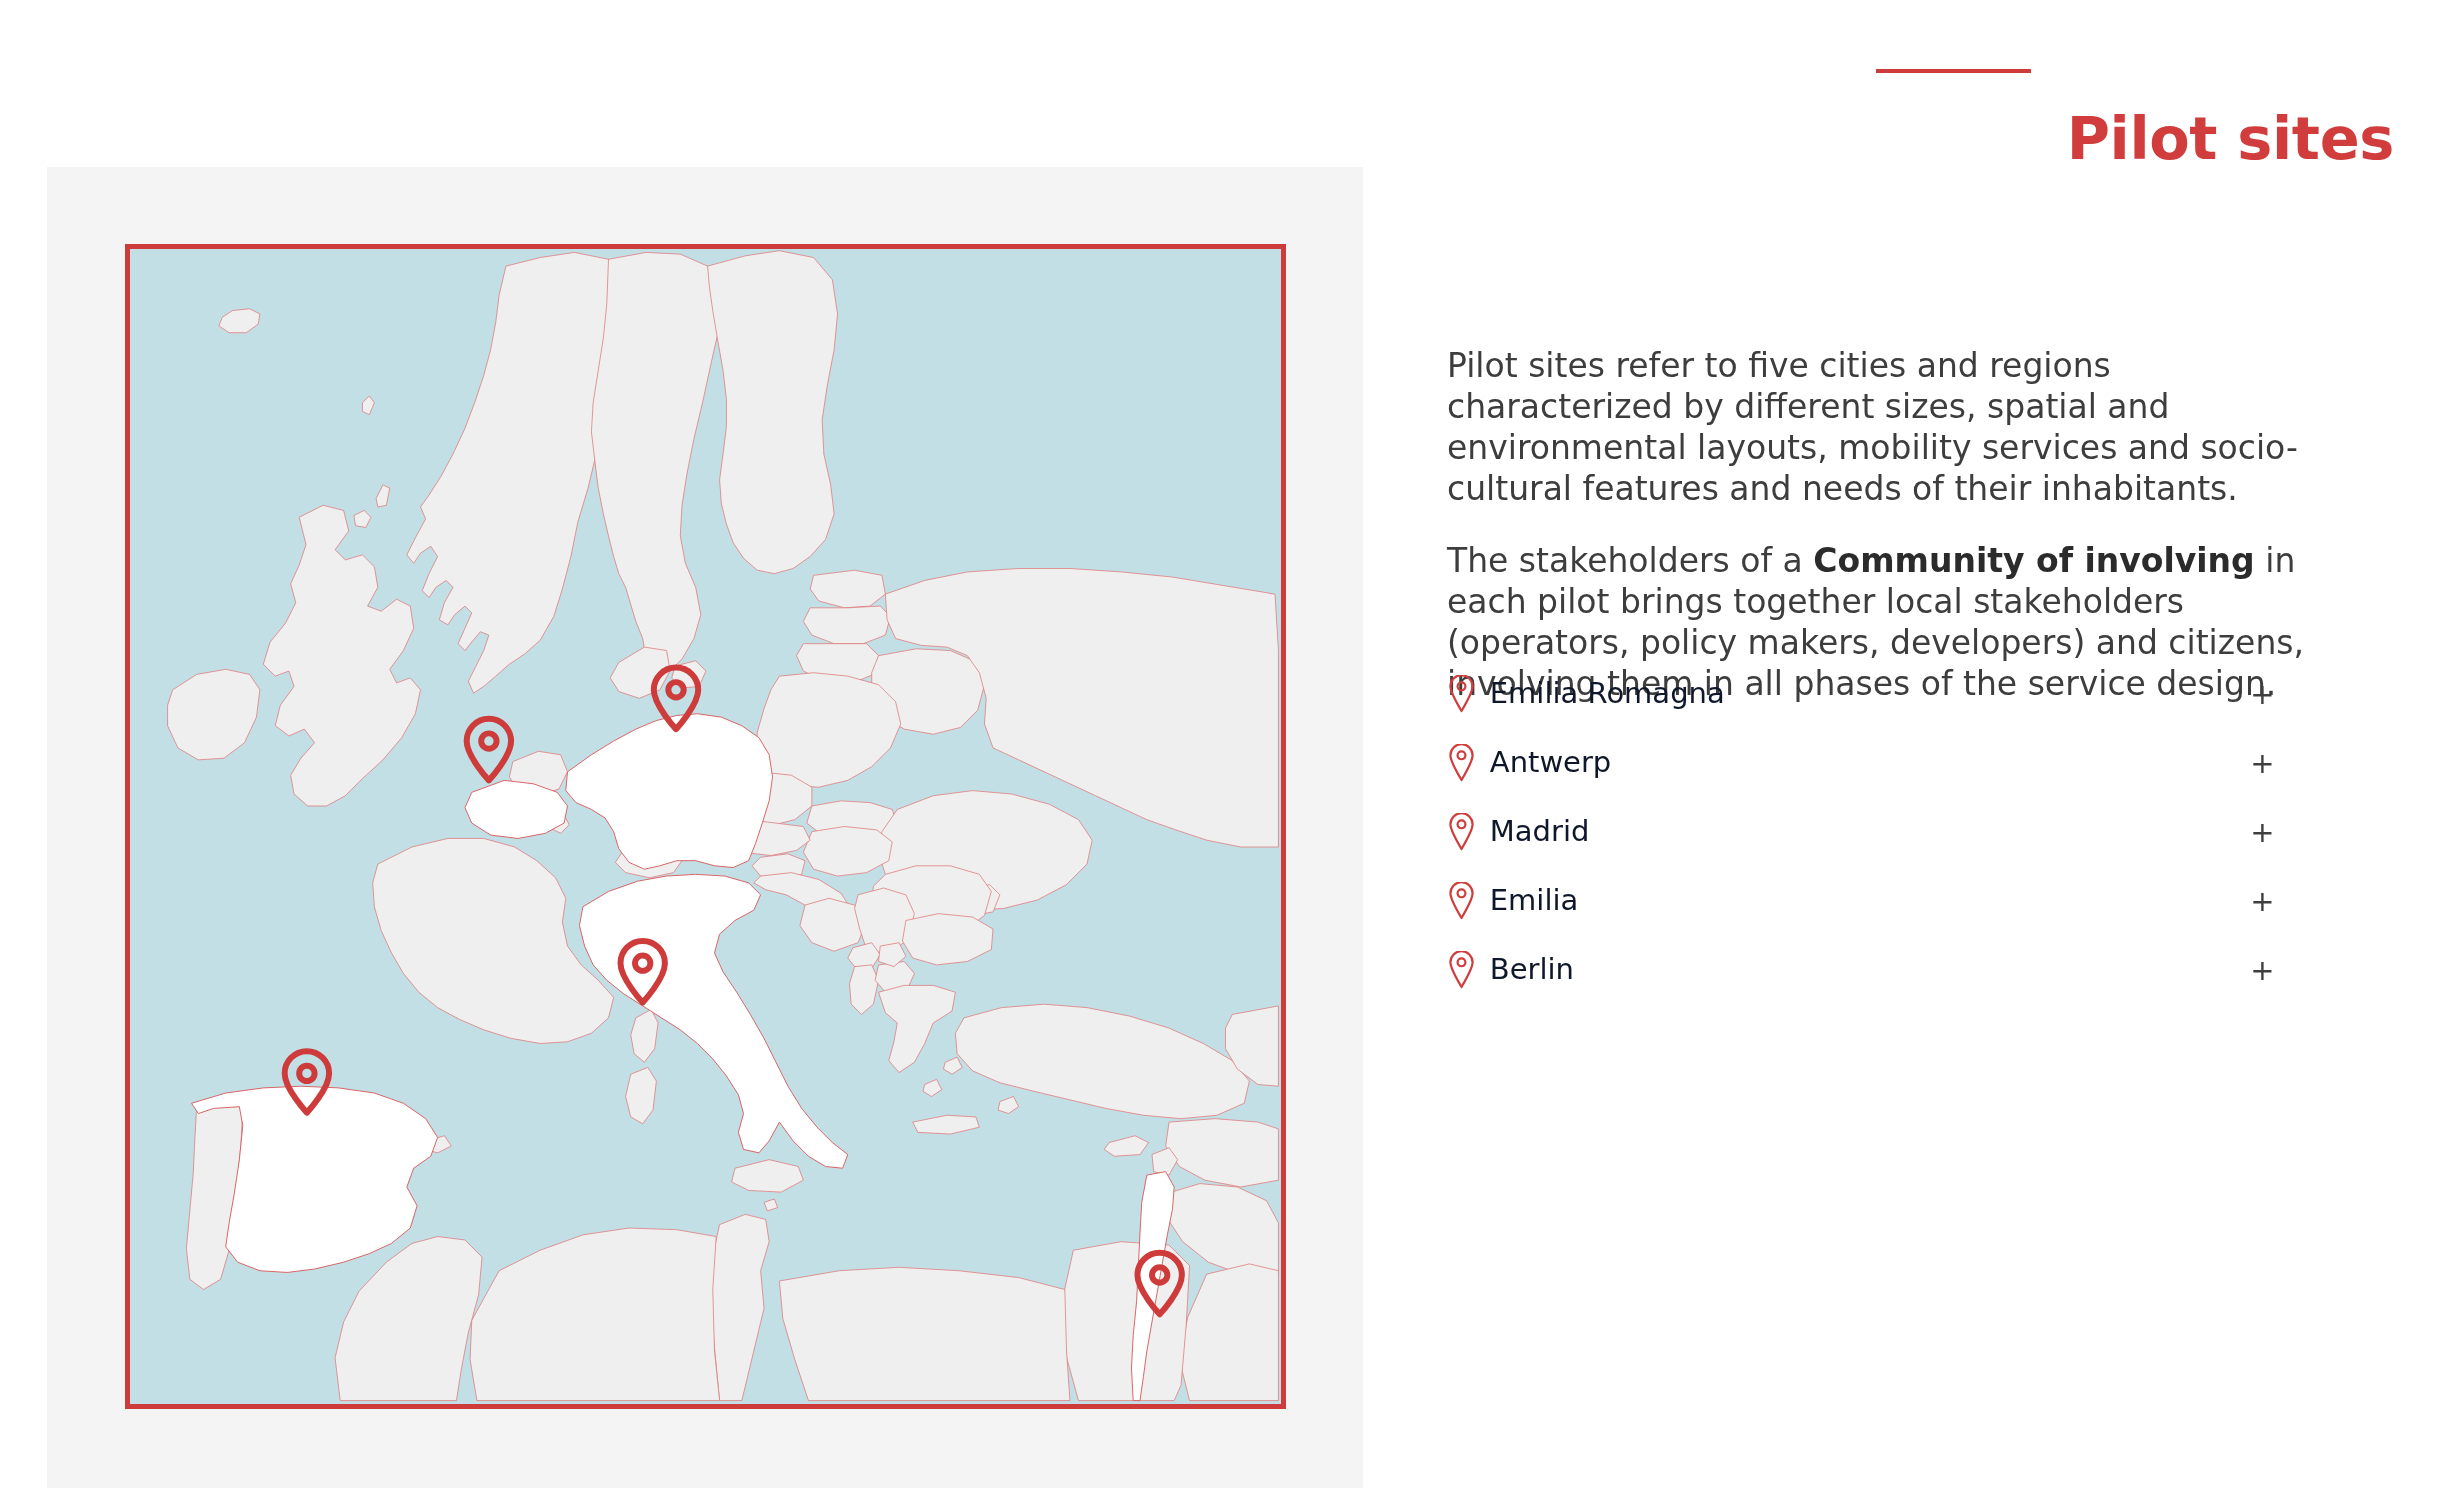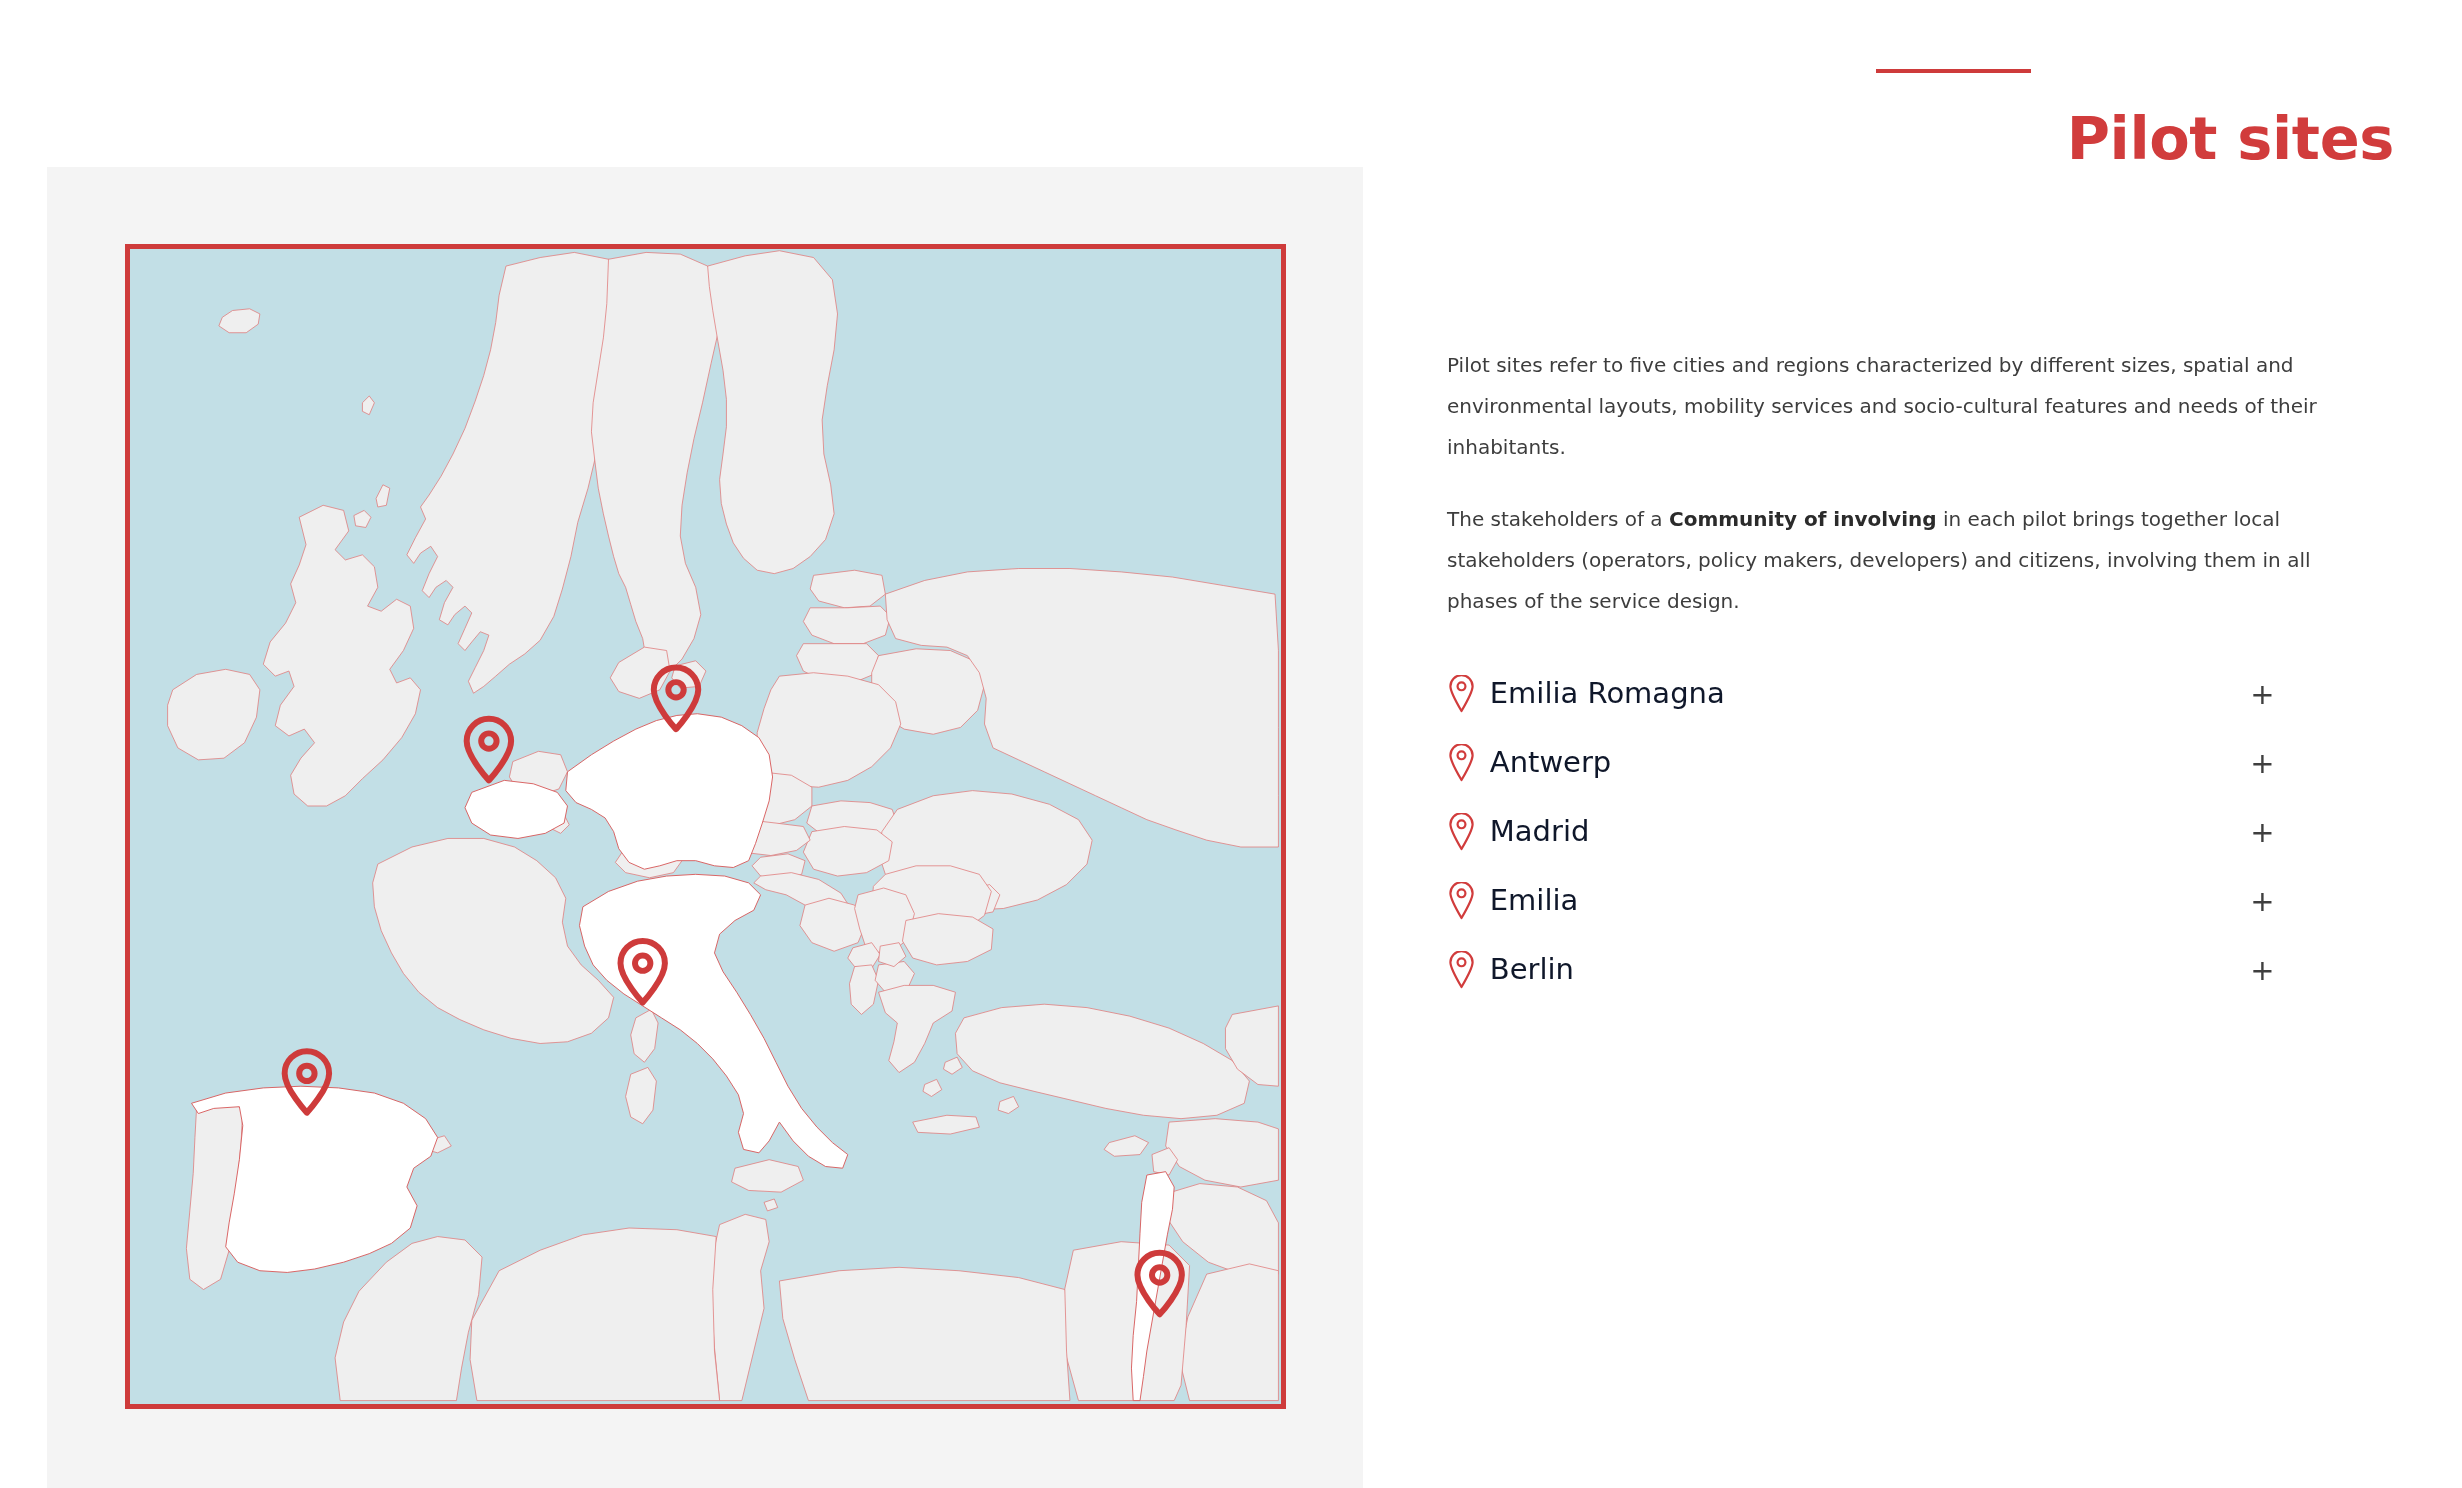--- a/index.html
+++ b/index.html
@@ -80,21 +80,21 @@
     white-space: nowrap;
   }
 
   #body-text {
     position: absolute;
     left: 0;
     top: 345px;
     width: 870px;
   }
   .para {
-    font-size: 20px;
+    font-size: 33px;
     line-height: 41px;
     color: #3d3d3d;
     margin: 0 0 31px 0;
     font-weight: 400;
   }
   .para b { font-weight: 700; color: #2b2b2b; }
 
   #site-list {
     position: absolute;
     left: 0;

